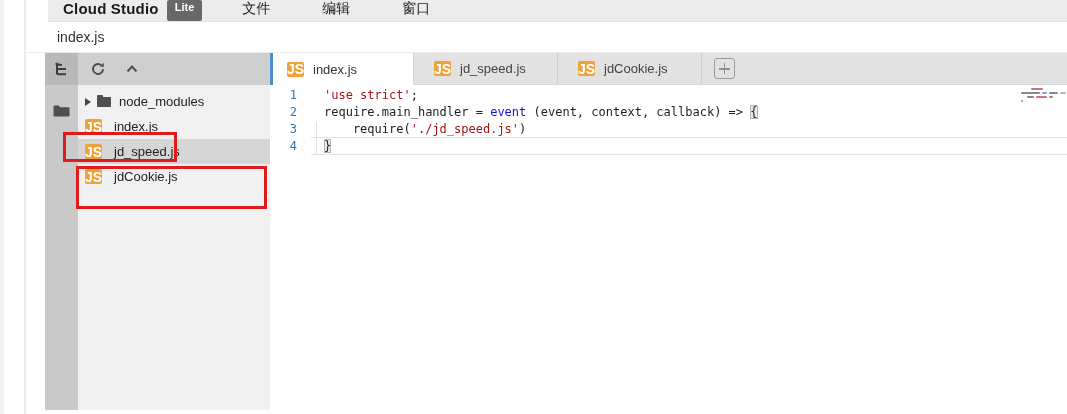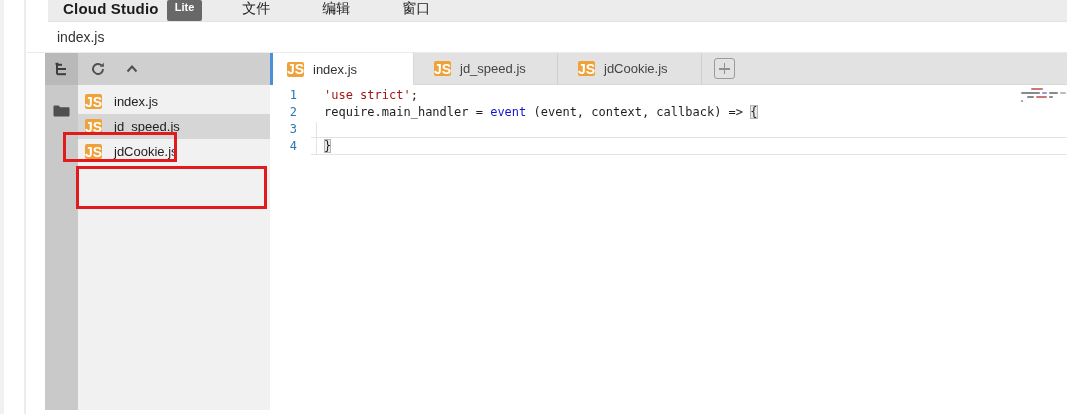--- a/index.html
+++ b/index.html
@@ -147,20 +147,25 @@
         <path d="M12.8 0.8 v4 h-4 z" fill="#4f4f4f"></path>
       </svg>
     </span>
     <span>
       <svg width="14" height="12" viewBox="0 0 14 12">
         <path d="M2.5 8.5 L7 3.5 L11.5 8.5" fill="none" stroke="#4f4f4f" stroke-width="2"></path>
       </svg>
     </span>
   </div>
   <div class="tree-rows">
+      <div class="trow folder">
+        <div class="expander"></div>
+        <div class="foldericon"></div>
+        <div class="tlabel">node_modules</div>
+      </div>
       <div class="trow">
         <div class="jsicon">JS</div>
         <div class="tlabel">index.js</div>
       </div>
       <div class="trow selected">
         <div class="jsicon">JS</div>
         <div class="tlabel">jd_speed.js</div>
       </div>
       <div class="trow">
         <div class="jsicon">JS</div>
@@ -193,20 +198,21 @@
         <div class="cline">
           <div class="gutter">1</div>
           <div class="ctext"><span class="tok-string">'use strict'</span><span>;</span></div>
         </div>
         <div class="cline">
           <div class="gutter">2</div>
           <div class="ctext"><span>require.main_handler = </span><span class="tok-keyword">event</span><span> (event, context, callback) =&gt; </span><span class="tok-bracket-match">{</span></div>
         </div>
         <div class="cline">
           <div class="gutter">3</div>
+          <div class="ctext"><span>    require(</span><span class="tok-string">'./jd_speed.js'</span><span>)</span></div>
         </div>
         <div class="cline current">
           <div class="gutter">4</div>
           <div class="ctext"><span class="tok-bracket-match">}</span></div>
         </div>
       </div>
     <div class="minimap">
       <div class="mrow">
         <span class="mseg m-red" style="margin-left:10px;width:12px"></span>
       </div>

